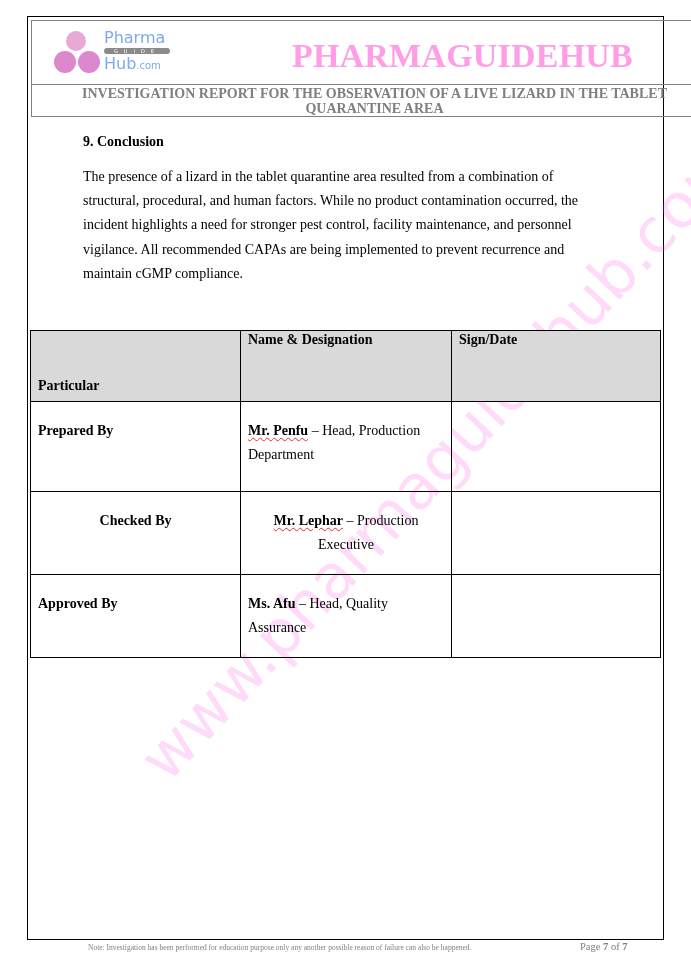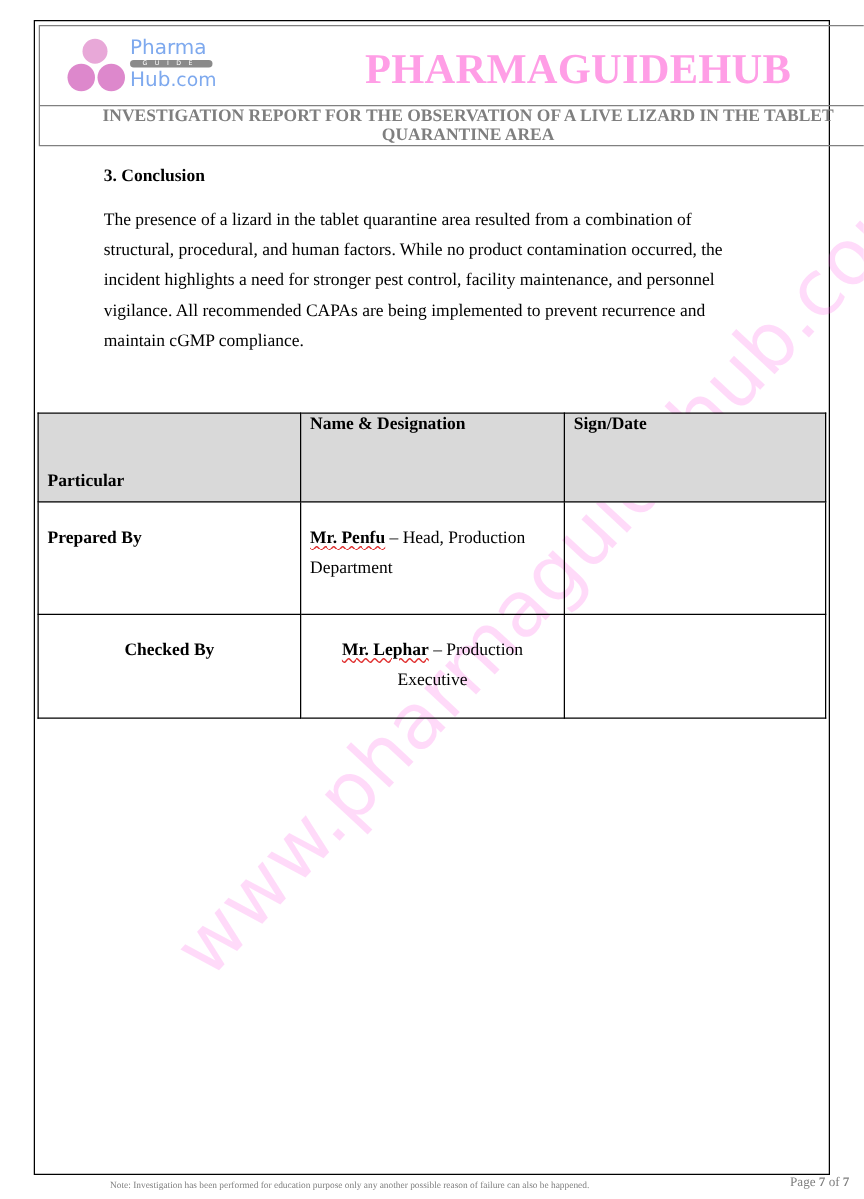--- a/index.html
+++ b/index.html
@@ -18,21 +18,21 @@
     .logo .c1 { left: 14px; top: 2px; width: 20px; height: 20px; background: #e8a8d8; }
     .logo .c2 { left: 2px; top: 22px; width: 22px; height: 22px; background: #dd88cc; }
     .logo .c3 { left: 26px; top: 22px; width: 22px; height: 22px; background: #dd88cc; }
     .logo .txt1 { position: absolute; left: 52px; top: 1px; font-family: "DejaVu Sans", sans-serif;
                   font-size: 16px; color: #7ea9ee; line-height: 16px; }
     .logo .guide { position: absolute; left: 52px; top: 19px; width: 66px; height: 6px; background: #8a8a8a;
                    border-radius: 3px; font-family: "DejaVu Sans", sans-serif; font-size: 5px; color: #fff;
                    letter-spacing: 6px; text-align: center; line-height: 6px; }
     .logo .txt2 { position: absolute; left: 52px; top: 26px; font-family: "DejaVu Sans", sans-serif;
                   font-size: 16px; color: #7ea9ee; line-height: 18px; }
-    .logo .txt2 small { font-size: 15px; }
+    .logo .txt2 small { font-size: 10px; }
     .brand { position: absolute; left: 260px; top: 16px; font-family: "Liberation Serif", serif;
              font-weight: bold; font-size: 34px; color: #ff9ee6; letter-spacing: 0.2px; }
     .report-title { position: absolute; left: 0; top: 64px; width: 100%; text-align: center;
                     font-family: "Liberation Serif", serif; font-weight: bold; font-size: 14px;
                     color: #7f7f7f; line-height: 15px; padding: 1px 14px 0 18px; box-sizing: border-box; }
 
     .section-heading { position: absolute; left: 83px; top: 134px; font-weight: bold; font-size: 14px; }
     .paragraph { position: absolute; left: 83px; top: 165px; width: 515px; font-size: 14px;
                  line-height: 24.2px; }
 
@@ -51,21 +51,21 @@
     .col2 { width: 196px; }
     .bold { font-weight: bold; }
     .spell { text-decoration: underline wavy #e03030; text-decoration-thickness: 1px; text-underline-offset: 2px; }
 
     .watermark { position: absolute; left: 55px; top: 490px; font-family: "DejaVu Sans", sans-serif;
                  font-size: 62px; color: #ff5ce6; opacity: 0.22; transform: rotate(-47deg);
                  transform-origin: left top; white-space: nowrap; pointer-events: none;
                  top: 745px; left: 125px; }
 
     .footer-note { position: absolute; left: 88px; top: 943px; font-size: 7.5px; color: #7f7f7f; }
-    .page-number { position: absolute; left: 632px; top: 941px; font-size: 10.5px; color: #7f7f7f; text-align: right; }
+    .page-number { position: absolute; left: 580px; top: 941px; font-size: 10.5px; color: #7f7f7f; text-align: right; }
     .page-number b { font-weight: bold; }
   </style>
 </head>
 <body>
 
 <div class="page-border"></div>
 
 <div class="header-box">
   <div class="header-top">
     <div class="logo">
@@ -74,21 +74,21 @@
       <span class="circle c3"></span>
       <span class="txt1">Pharma</span>
       <span class="guide">GUIDE</span>
       <span class="txt2"><span>Hub</span><small>.com</small></span>
     </div>
     <div class="brand">PHARMAGUIDEHUB</div>
   </div>
   <div class="report-title">INVESTIGATION REPORT FOR THE OBSERVATION OF A LIVE LIZARD IN THE TABLET QUARANTINE AREA</div>
 </div>
 
-<div class="section-heading">3. Conclusion</div>
+<div class="section-heading">9. Conclusion</div>
 <div class="paragraph">The presence of a lizard in the tablet quarantine area resulted from a combination of structural, procedural, and human factors. While no product contamination occurred, the incident highlights a need for stronger pest control, facility maintenance, and personnel vigilance. All recommended CAPAs are being implemented to prevent recurrence and maintain cGMP compliance.</div>
 
 <div class="watermark">www.pharmaguidehub.com</div>
 
 <table class="sign-table">
   <tbody>
       <tr>
     <th class="particular col1">Particular</th>
     <th class="name-col col2">Name &amp; Designation</th>
     <th class="sign-col">Sign/Date</th>
@@ -96,17 +96,22 @@
   <tr class="r1">
     <td class="bold">Prepared By</td>
     <td><span class="bold spell">Mr. Penfu</span><span> – Head, Production Department</span></td>
     <td></td>
   </tr>
   <tr class="r2">
     <td class="bold">Checked By</td>
     <td><span class="bold spell">Mr. Lephar</span><span> – Production Executive</span></td>
     <td></td>
   </tr>
+  <tr class="r3">
+    <td class="bold">Approved By</td>
+    <td><span class="bold">Ms. Afu</span><span> – Head, Quality Assurance</span></td>
+    <td></td>
+  </tr>
 </tbody>
   </table>
 
 <div class="footer-note">Note: Investigation has been performed for education purpose only any another possible reason of failure can also be happened.</div>
 <div class="page-number"><span>Page </span><b>7</b><span> of </span><b>7</b></div>
 
 </body></html>

